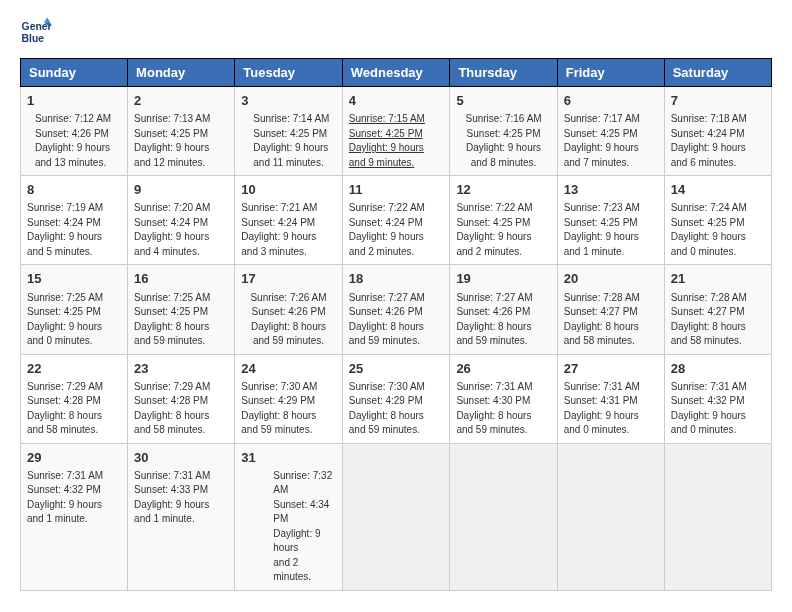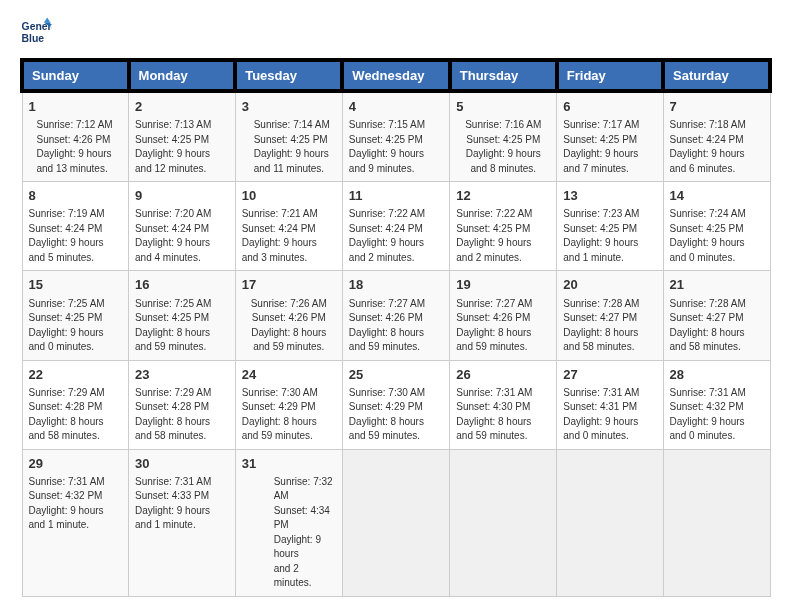--- a/index.html
+++ b/index.html
@@ -42,21 +42,21 @@
       border-collapse: collapse;
       font-size: 11px;
     }
     .calendar thead tr th {
       background-color: #3a6eb5;
       color: #fff;
       font-size: 13px;
       font-weight: bold;
       padding: 6px 8px;
       text-align: left;
-      border: 4px solid #000000;
+      border: 1px solid #000000;
     }
     .calendar tbody tr td {
       vertical-align: top;
       padding: 5px 6px;
       border: 1px solid #ccc;
       width: 108px;
       min-height: 80px;
       background: #fff;
       color: #333;
       line-height: 1.4;
@@ -130,21 +130,21 @@
         </td>
         <td>
           <span class="day-num">3</span>
           <div class="day-info" style="white-space: pre-line; margin-left: 12px;">Sunrise: 7:14 AM
 Sunset: 4:25 PM
 Daylight: 9 hours
 and 11 minutes.</div>
         </td>
         <td>
           <span class="day-num">4</span>
-          <div class="day-info" style="white-space: pre-line;">Sunrise: 7:15 AM
+          <div class="day-info" style="white-space: pre-line; text-decoration: underline;">Sunrise: 7:15 AM
 Sunset: 4:25 PM
 Daylight: 9 hours
 and 9 minutes.</div>
         </td>
         <td>
           <span class="day-num">5</span>
           <div class="day-info" style="white-space: pre-line; text-align: center;">Sunrise: 7:16 AM
 Sunset: 4:25 PM
 Daylight: 9 hours
 and 8 minutes.</div>

